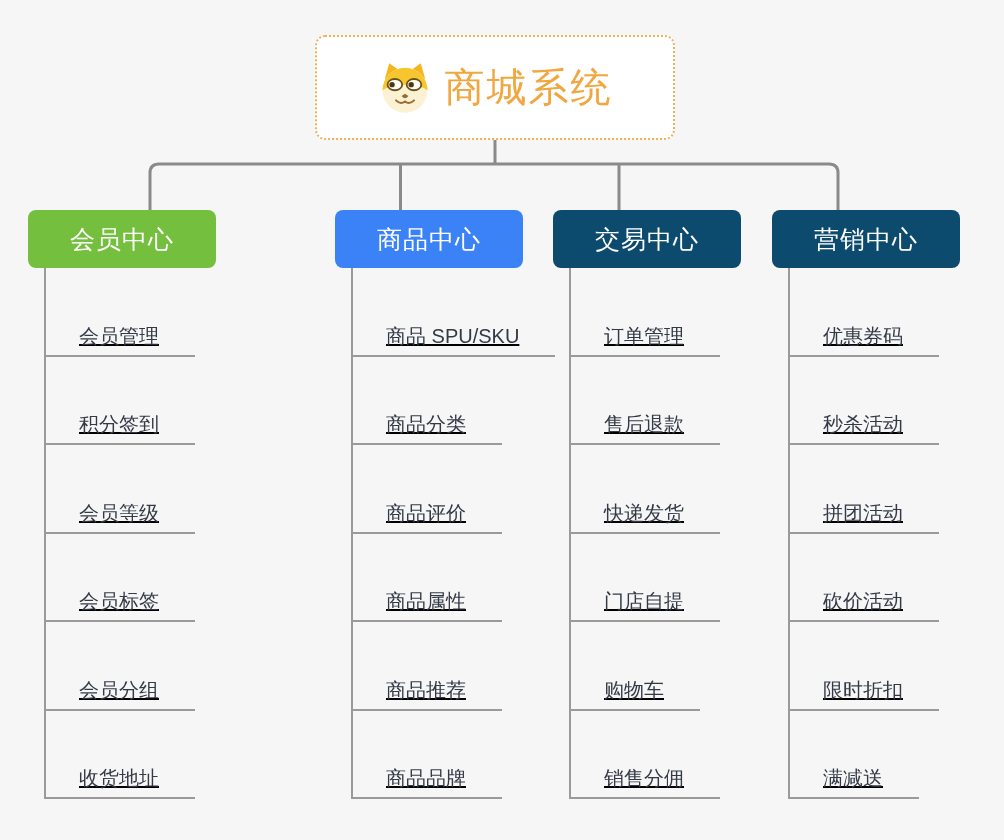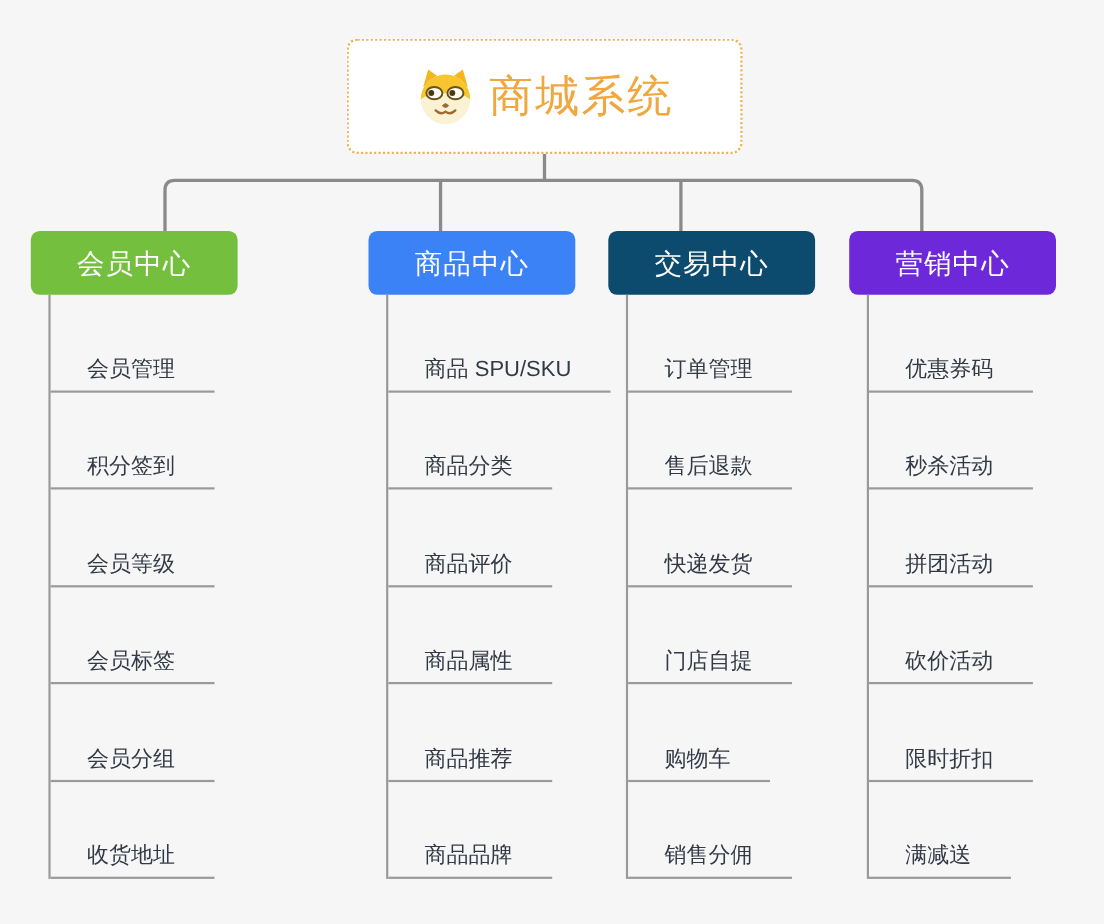--- a/index.html
+++ b/index.html
@@ -40,20 +40,21 @@
     margin-left:16px;
     border-left:2px solid #9a9a9a;
   }
   .leaf-item{
     height:88.5px;box-sizing:border-box;
     display:flex;align-items:flex-end;
     width:fit-content;
     border-bottom:2px solid #9a9a9a;
     padding:0 36px 9px 33px;
     white-space:nowrap;
+    text-decoration:underline;
   }
   .leaf-label{
     font-size:20px;color:#333a45;line-height:1;
   }
 </style>
 </head>
 <body>
 
 <svg class="connectors" viewBox="0 0 1004 840" xmlns="http://www.w3.org/2000/svg">
   <path d="M495,140 V164" stroke="#8a8a8a" stroke-width="3" fill="none"></path>
@@ -130,21 +131,21 @@
     <span class="leaf-label">购物车</span>
   </div>
 
   <div class="leaf-item">
     <span class="leaf-label">销售分佣</span>
   </div>
 </div>
 </div>
 
 <div class="branch">
-  <div class="branch-header" style="background: #6d28d9;">营销中心</div>
+  <div class="branch-header" style="background: #0c4a6e;">营销中心</div>
   <div class="branch-children">
   <div class="leaf-item">
     <span class="leaf-label">优惠券码</span>
   </div>
 
   <div class="leaf-item">
     <span class="leaf-label">秒杀活动</span>
   </div>
 
   <div class="leaf-item">

